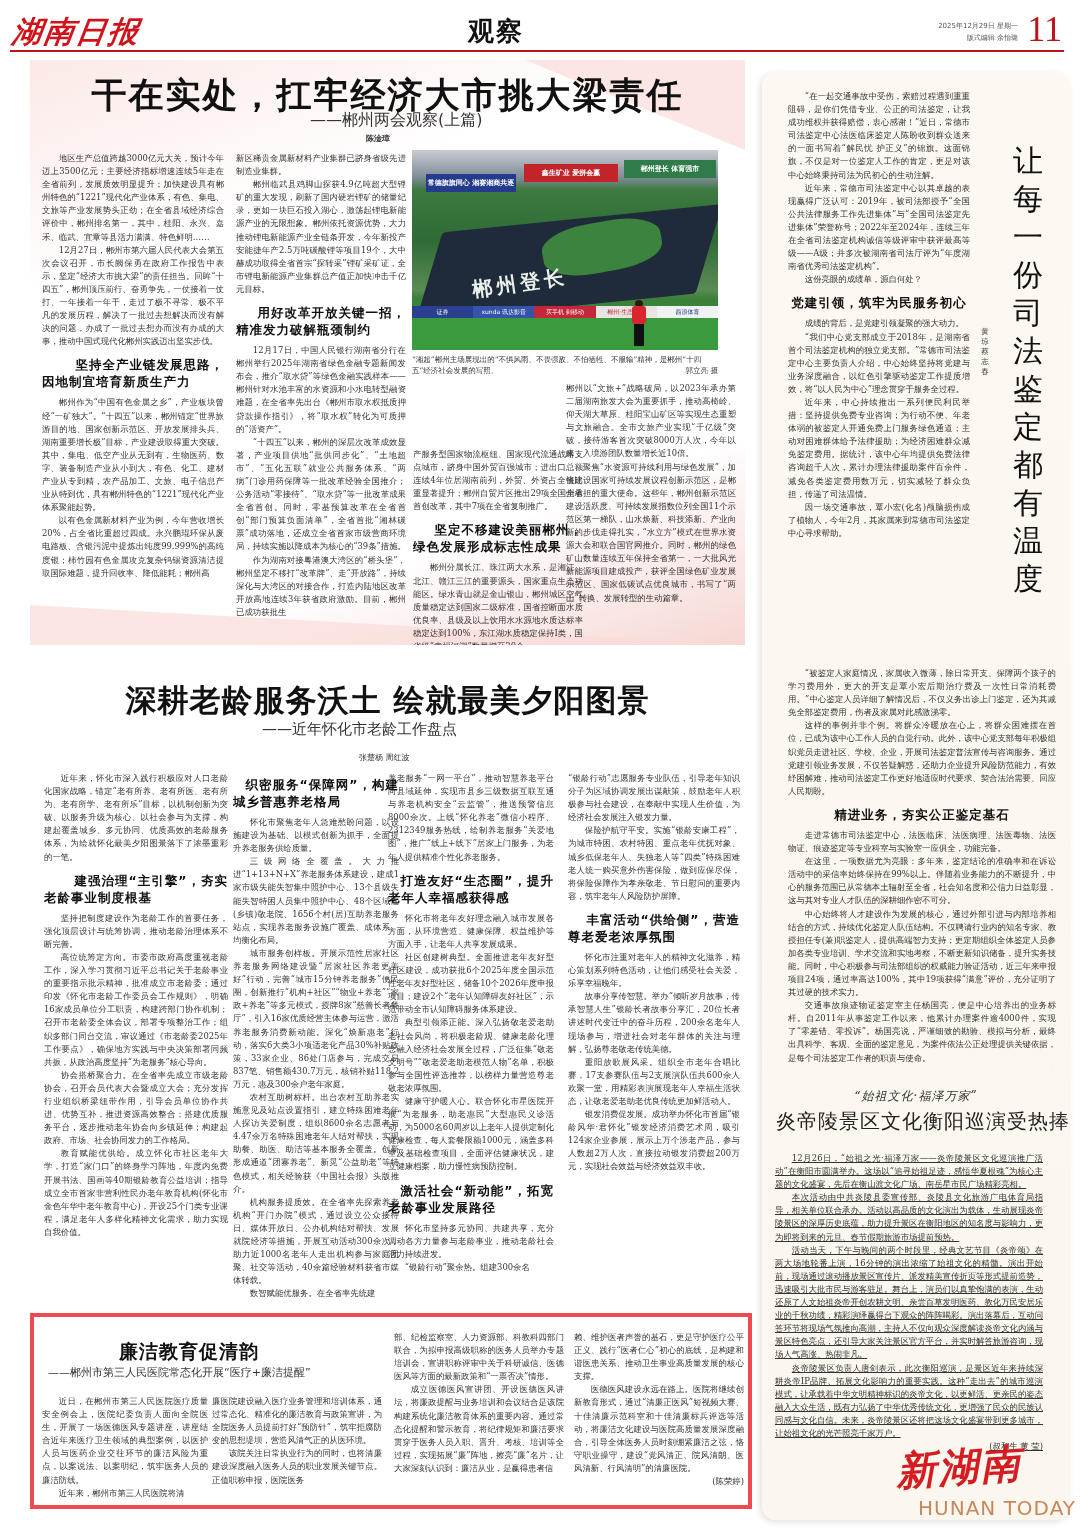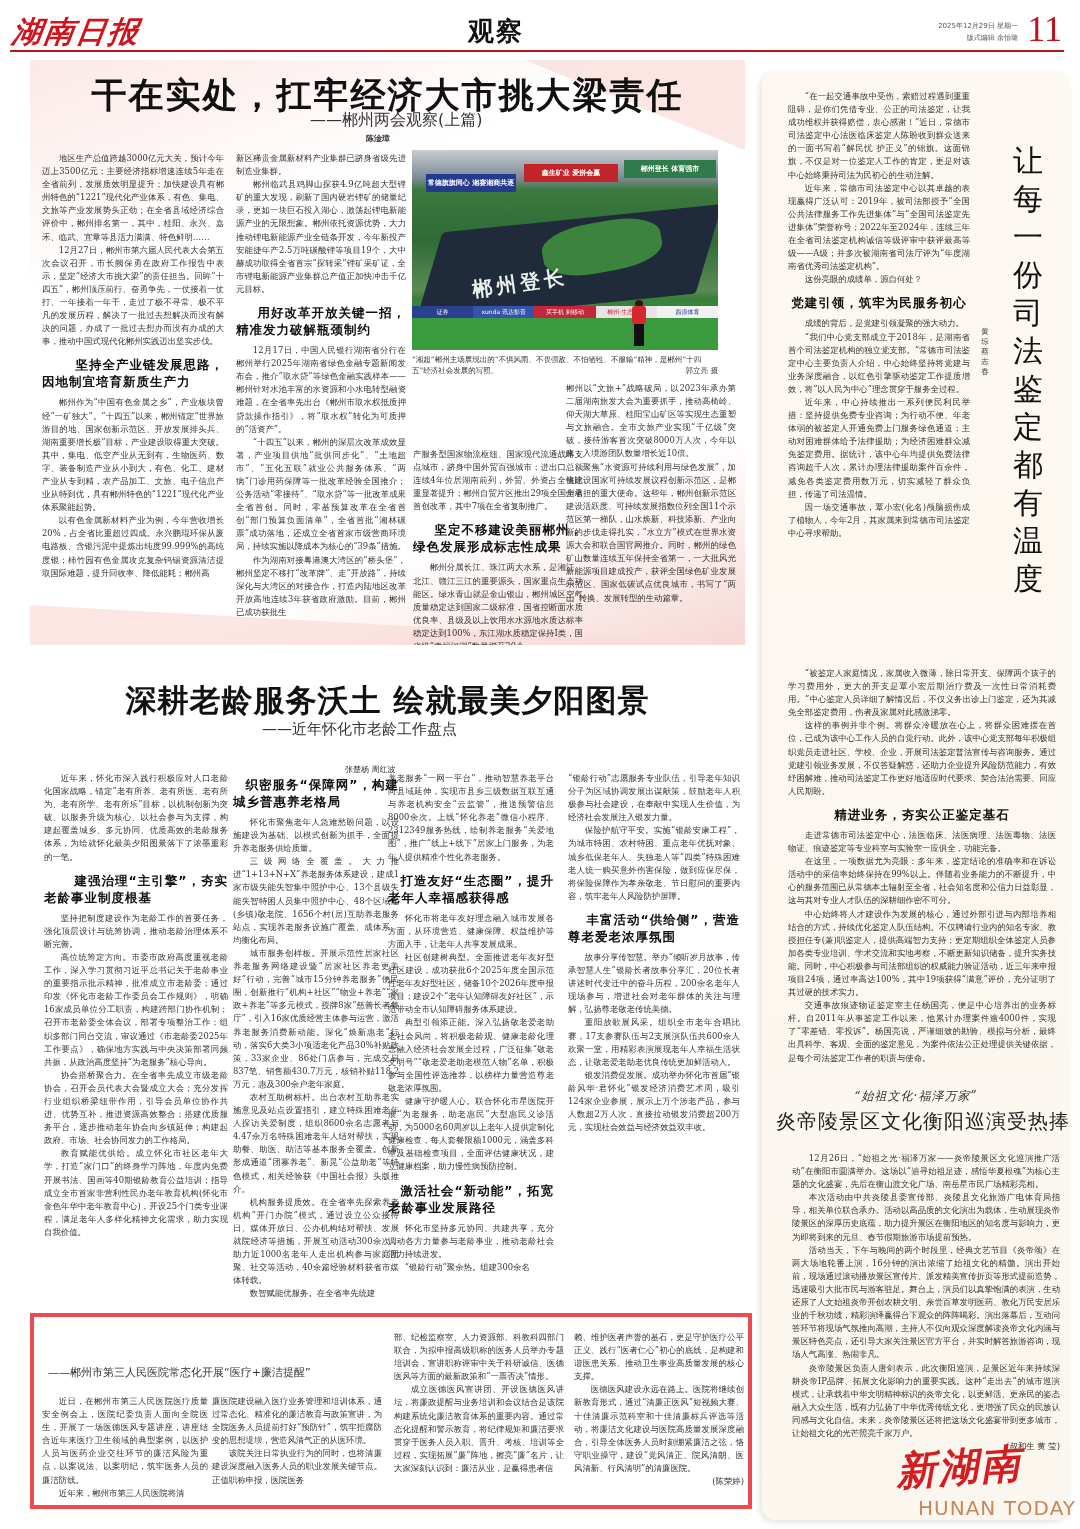--- a/index.html
+++ b/index.html
@@ -40,21 +40,21 @@
   .photo .player { position: absolute; left: 220px; top: 150px; width: 14px; height: 48px; }
   .photo .player .shirt { position: absolute; left: 0; top: 6px; width: 14px; height: 18px; background: #d7262c; border-radius: 3px; }
   .photo .player .head { position: absolute; left: 3px; top: 0; width: 8px; height: 7px; background: #2a1a12; border-radius: 50%; }
   .photo .player .legs { position: absolute; left: 2px; top: 24px; width: 10px; height: 22px; background: #111; }
   .caption { position: absolute; left: 412px; top: 354px; width: 306px; font-size: 7.5px; line-height: 11px; color: #333; }
   .caption .credit { float: right; }
 
   
   .a2 h1 { position: absolute; left: 30px; width: 715px; top: 680px; text-align: center; font-family: "DejaVu Sans", sans-serif; font-weight: bold; font-size: 31px; color: #111; letter-spacing: 1px; }
   .a2 .sub { position: absolute; left: 262px; top: 720px; font-family: "DejaVu Sans", sans-serif; font-size: 15px; color: #333; text-align: center; }
-  .a2 .byline { position: absolute; left: 345px; top: 752px; font-family: "DejaVu Sans", sans-serif; font-size: 8px; color: #333; margin-top: 12px; }
+  .a2 .byline { position: absolute; left: 359px; top: 752px; font-family: "DejaVu Sans", sans-serif; font-size: 8px; color: #333; }
 
   
   .a3 { position: absolute; left: 30px; top: 1313px; width: 722px; height: 196px; border: 4px solid #ef4a4f; background: #fff; }
   .a3 h1 { position: absolute; left: 0; width: 310px; top: 22px; text-align: center; font-family: "DejaVu Sans", sans-serif; font-weight: bold; font-size: 19px; color: #111; letter-spacing: 1px; }
   .a3 .sub { position: absolute; left: 14px; top: 48px; font-family: "DejaVu Sans", sans-serif; font-size: 11px; color: #333; }
 
   
   .side { position: absolute; left: 762px; top: 72px; width: 308px; height: 1448px; background: linear-gradient(180deg, #fdf9f2 0%, #fbf6ee 100%); border-radius: 14px; box-shadow: -2px 2px 6px rgba(0,0,0,.12); overflow: hidden; }
   .side .vtitle { position: absolute; left: 246px; top: 70px; width: 40px; font-family: "DejaVu Serif", serif; font-size: 30px; line-height: 38px; color: #111; text-align: center; }
   .side .vauth { position: absolute; left: 216px; top: 255px; width: 14px; font-family: "DejaVu Sans", sans-serif; font-size: 7.5px; line-height: 10px; color: #444; text-align: center; }
@@ -200,27 +200,29 @@
     <p>“银龄行动”聚余热。组建300余名</p>
   </div>
 
   <div class="col" style="left:568px; top:772px; width:172px; height:528px;">
     <p style="text-indent:0">“银龄行动”志愿服务专业队伍，引导老年知识分子为区域协调发展出谋献策，鼓励老年人积极参与社会建设，在奉献中实现人生价值，为经济社会发展注入银发力量。</p>
     <p>保险护航守平安。实施“银龄安康工程”，为城市特困、农村特困、重点老年优抚对象、城乡低保老年人、失独老人等“四类”特殊困难老人统一购买意外伤害保险，做到应保尽保，将保险保障作为孝亲敬老、节日慰问的重要内容，筑牢老年人风险防护屏障。</p>
     <h3>
       <span class="l1">丰富活动“供给侧”，营造</span>
       <span>尊老爱老浓厚氛围</span>
     </h3>
+    <p>怀化市注重对老年人的精神文化滋养，精心策划系列特色活动，让他们感受社会关爱，乐享幸福晚年。</p>
     <p>故事分享传智慧。举办“倾听岁月故事，传承智慧人生”银龄长者故事分享汇，20位长者讲述时代变迁中的奋斗历程，200余名老年人现场参与，增进社会对老年群体的关注与理解，弘扬尊老敬老传统美德。</p>
     <p>重阳放歌展风采。组织全市老年合唱比赛，17支参赛队伍与2支展演队伍共600余人欢聚一堂，用精彩表演展现老年人幸福生活状态，让敬老爱老助老优良传统更加鲜活动人。</p>
     <p>银发消费促发展。成功举办怀化市首届“银龄风华·君怀化”银发经济消费艺术周，吸引124家企业参展，展示上万个涉老产品，参与人数超2万人次，直接拉动银发消费超200万元，实现社会效益与经济效益双丰收。</p>
   </div>
 </section>
 
 <section class="a3">
+  <h1>廉洁教育促清韵</h1>
   <div class="sub">——郴州市第三人民医院常态化开展“医疗+廉洁提醒”</div>
   <div class="col" style="left:8px; top:78px; width:166px; height:110px;">
     <p>近日，在郴州市第三人民医院医疗质量安全例会上，医院纪委负责人面向全院医生，开展了一场医德医风专题讲座，讲座结合近年来医疗卫生领域的典型案例，以医护人员与医药企业交往环节的廉洁风险为重点，以案说法、以案明纪，筑牢医务人员的廉洁防线。</p>
     <p>近年来，郴州市第三人民医院将清</p>
   </div>
   <div class="col" style="left:178px; top:78px; width:170px; height:110px;">
     <p style="text-indent:0">廉医院建设融入医疗业务管理和培训体系，通过常态化、精准化的廉洁教育与政策宣讲，为全院医务人员提前打好“预防针”，筑牢拒腐防变的思想堤坝，营造风清气正的从医环境。</p>
     <p>该院关注日常执业行为的同时，也将清廉建设深度融入医务人员的职业发展关键节点。正值职称申报，医院医务</p>
   </div>
   <div class="col" style="left:360px; top:14px; width:170px; height:174px;">
@@ -257,21 +259,21 @@
     <p>在这里，一项数据尤为亮眼：多年来，鉴定结论的准确率和在诉讼活动中的采信率始终保持在99%以上。伴随着业务能力的不断提升，中心的服务范围已从常德本土辐射至全省，社会知名度和公信力日益彰显，这与其对专业人才队伍的深耕细作密不可分。</p>
     <p>中心始终将人才建设作为发展的核心，通过外部引进与内部培养相结合的方式，持续优化鉴定人队伍结构。不仅聘请行业内的知名专家、教授担任专(兼)职鉴定人，提供高端智力支持；更定期组织全体鉴定人员参加各类专业培训、学术交流和实地考察，不断更新知识储备，提升实务技能。同时，中心积极参与司法部组织的权威能力验证活动，近三年来申报项目24项，通过率高达100%，其中19项获得“满意”评价，充分证明了其过硬的技术实力。</p>
     <p>交通事故痕迹物证鉴定室主任杨国亮，便是中心培养出的业务标杆。自2011年从事鉴定工作以来，他累计办理案件逾4000件，实现了“零差错、零投诉”。杨国亮说，严谨细致的勘验、模拟与分析，最终出具科学、客观、全面的鉴定意见，为案件依法公正处理提供关键依据，是每个司法鉴定工作者的职责与使命。</p>
     <p>据统计，2022年以来，常德市司法鉴定中心已完成各类司法鉴定案件上万余例，持续保持高精准度与高采信率。一面面锦旗，一声声感谢，一项项荣誉，是对过往的肯定，更是对未来的鞭策。</p>
 
   </div>
 
   <div class="kicker">“始祖文化·福泽万家”</div>
   <div class="stitle">炎帝陵景区文化衡阳巡演受热捧</div>
 
-  <div class="col" style="left:30px; top:1080px; width:268px; height:360px;">
+  <div class="col" style="left:13px; top:1080px; width:268px; height:360px;text-decoration:underline;">
     <p>12月26日，“始祖之光·福泽万家——炎帝陵景区文化巡演推广活动”在衡阳市圆满举办。这场以“追寻始祖足迹，感悟华夏根魂”为核心主题的文化盛宴，先后在衡山渡文化广场、南岳星市民广场精彩亮相。</p>
     <p>本次活动由中共炎陵县委宣传部、炎陵县文化旅游广电体育局指导，相关单位联合承办。活动以高品质的文化演出为载体，生动展现炎帝陵景区的深厚历史底蕴，助力提升景区在衡阳地区的知名度与影响力，更为即将到来的元旦、春节假期旅游市场提前预热。</p>
     <p>活动当天，下午与晚间的两个时段里，经典文艺节目《炎帝颂》在两大场地轮番上演，16分钟的演出浓缩了始祖文化的精髓。演出开始前，现场通过滚动播放景区宣传片、派发精美宣传折页等形式提前造势，迅速吸引大批市民与游客驻足。舞台上，演员们以真挚饱满的表演，生动还原了人文始祖炎帝开创农耕文明、亲尝百草发明医药、教化万民安居乐业的千秋功绩，精彩演绎赢得台下观众的阵阵喝彩。演出落幕后，互动问答环节将现场气氛推向高潮，主持人不仅向观众深度解读炎帝文化内涵与景区特色亮点，还引导大家关注景区官方平台，并实时解答旅游咨询，现场人气高涨、热闹非凡。</p>
     <p>炎帝陵景区负责人唐剑表示，此次衡阳巡演，是景区近年来持续深耕炎帝IP品牌、拓展文化影响力的重要实践。这种“走出去”的城市巡演模式，让承载着中华文明精神标识的炎帝文化，以更鲜活、更亲民的姿态融入大众生活，既有力弘扬了中华优秀传统文化，更增强了民众的民族认同感与文化自信。未来，炎帝陵景区还将把这场文化盛宴带到更多城市，让始祖文化的光芒照亮千家万户。</p>
     <p style="text-align:right; text-indent:0;">(叔和生  黄 莹)</p>
   </div>
 </aside>
 
 <div class="brand">
   <div class="xhn">新湖南</div>

